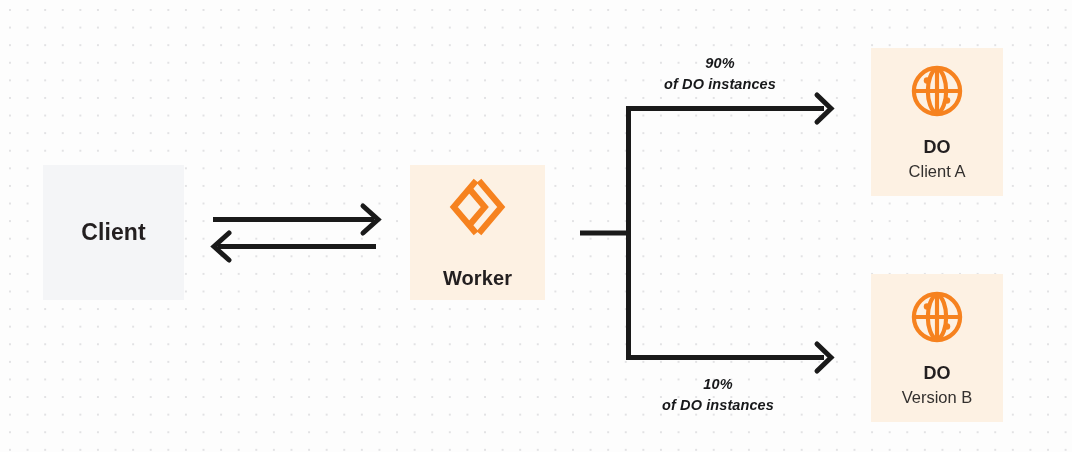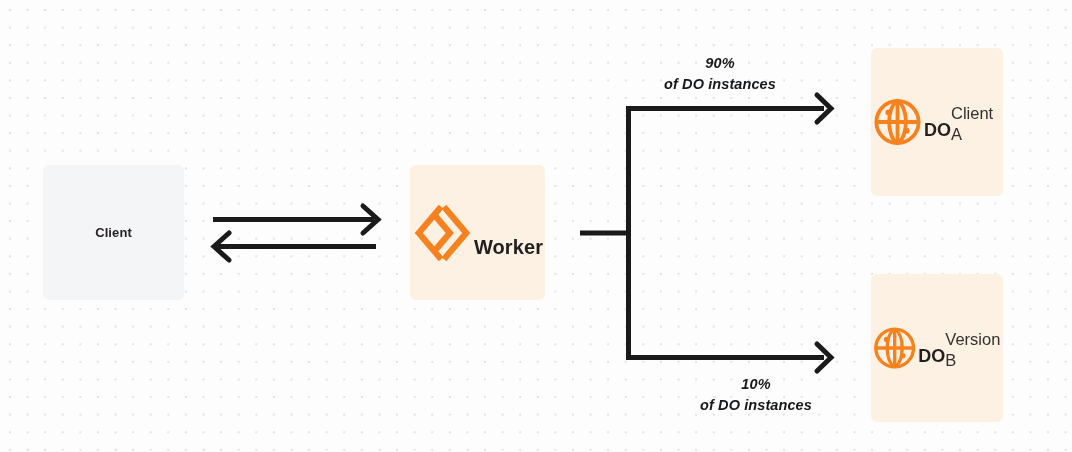--- a/index.html
+++ b/index.html
@@ -20,23 +20,23 @@
     background-color: #fdfdfd;
     background-image: radial-gradient(circle at 1px 1px, #e2e2e4 1.15px, rgba(255,255,255,0) 1.4px);
     background-size: 17.6px 17.6px;
     background-position: 9px 9px;
     overflow: hidden;
   }
 
   
   .node {
     position: absolute;
-    border-radius: 6px;
+    border-radius: 0;
     display: flex;
-    flex-direction: row;
+    flex-direction: column;
     align-items: center;
     justify-content: center;
     box-sizing: border-box;
   }
   .node-client {
     left: 43px;
     top: 165px;
     width: 141px;
     height: 135px;
     background: #f4f5f7;
@@ -51,21 +51,21 @@
   .node-do {
     left: 871px;
     width: 132px;
     height: 148px;
     background: #fdf1e3;
   }
   .node-do-a { top: 48px; }
   .node-do-b { top: 274px; }
 
   .node-label {
-    font-size: 13px;
+    font-size: 23px;
     font-weight: bold;
     color: #231f20;
     letter-spacing: 0.1px;
     line-height: 1.2;
   }
   .node-label-worker {
     font-size: 20px;
     margin-top: 28px;
   }
   .do-title {
@@ -116,21 +116,21 @@
     letter-spacing: 0.1px;
     white-space: nowrap;
     font-style: italic;
   }
   .edge-label-top {
     left: 594px;
     top: 53px;
     width: 252px;
   }
   .edge-label-bottom {
-    left: 630px;
+    left: 592px;
     top: 374px;
     width: 252px;
   }
   .edge-label .pct { display: block; }
   .edge-label .desc { display: block; }
 </style>
 </head>
 <body>
 
 <div id="canvas">

